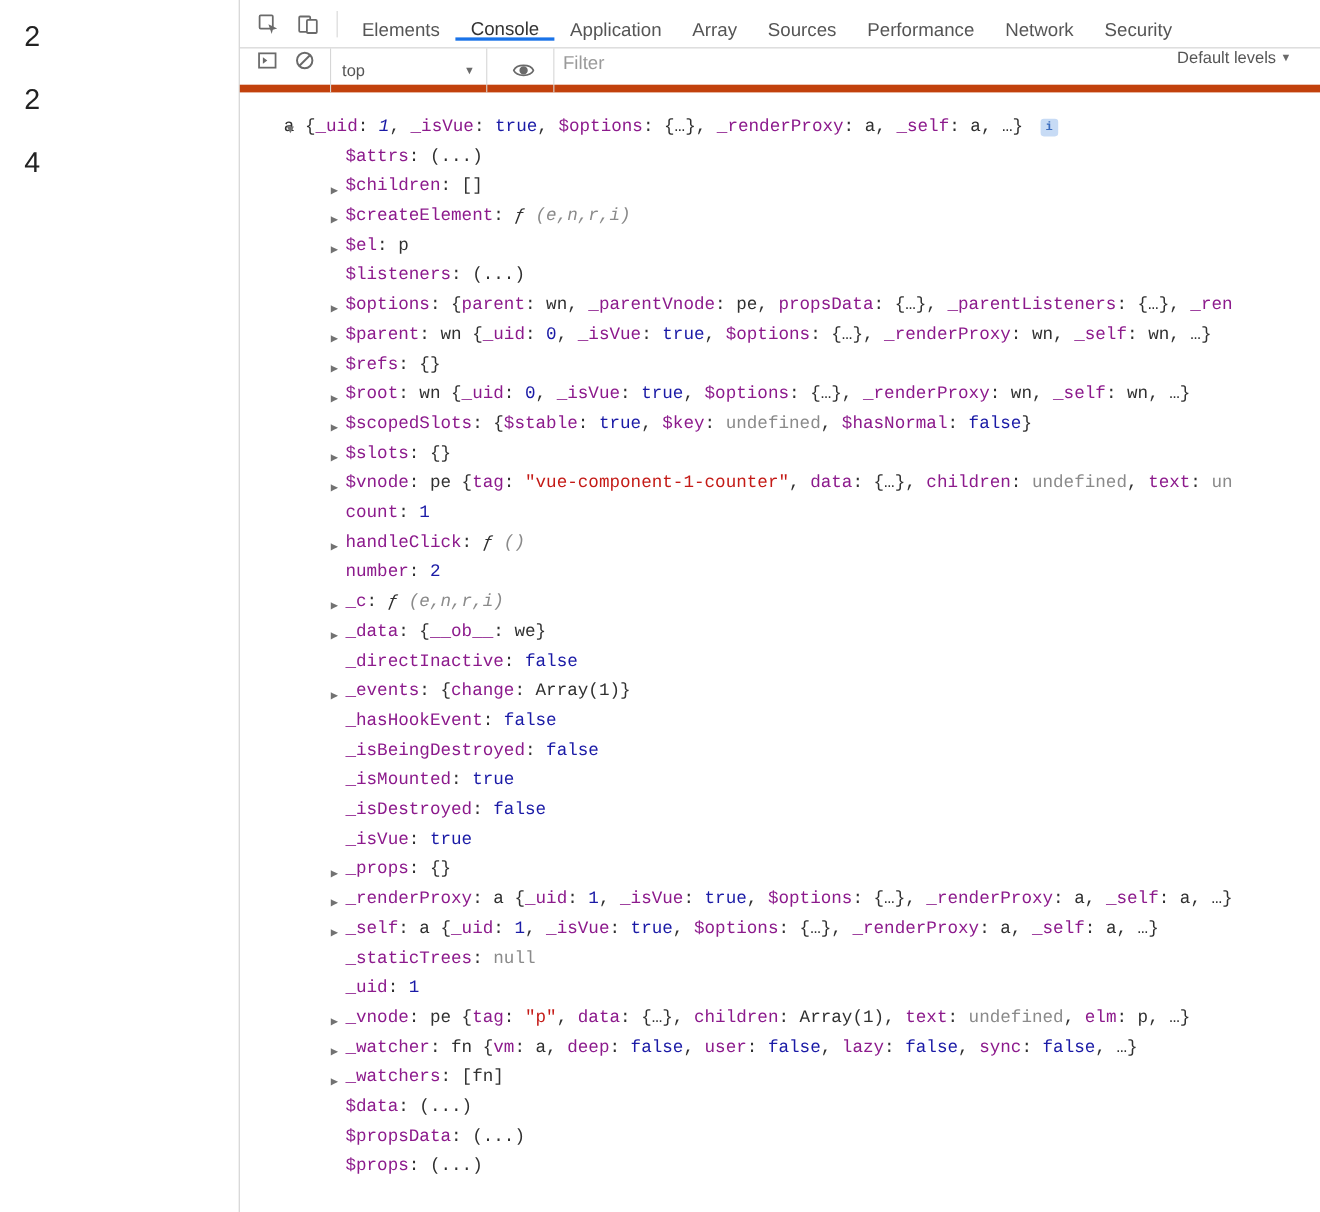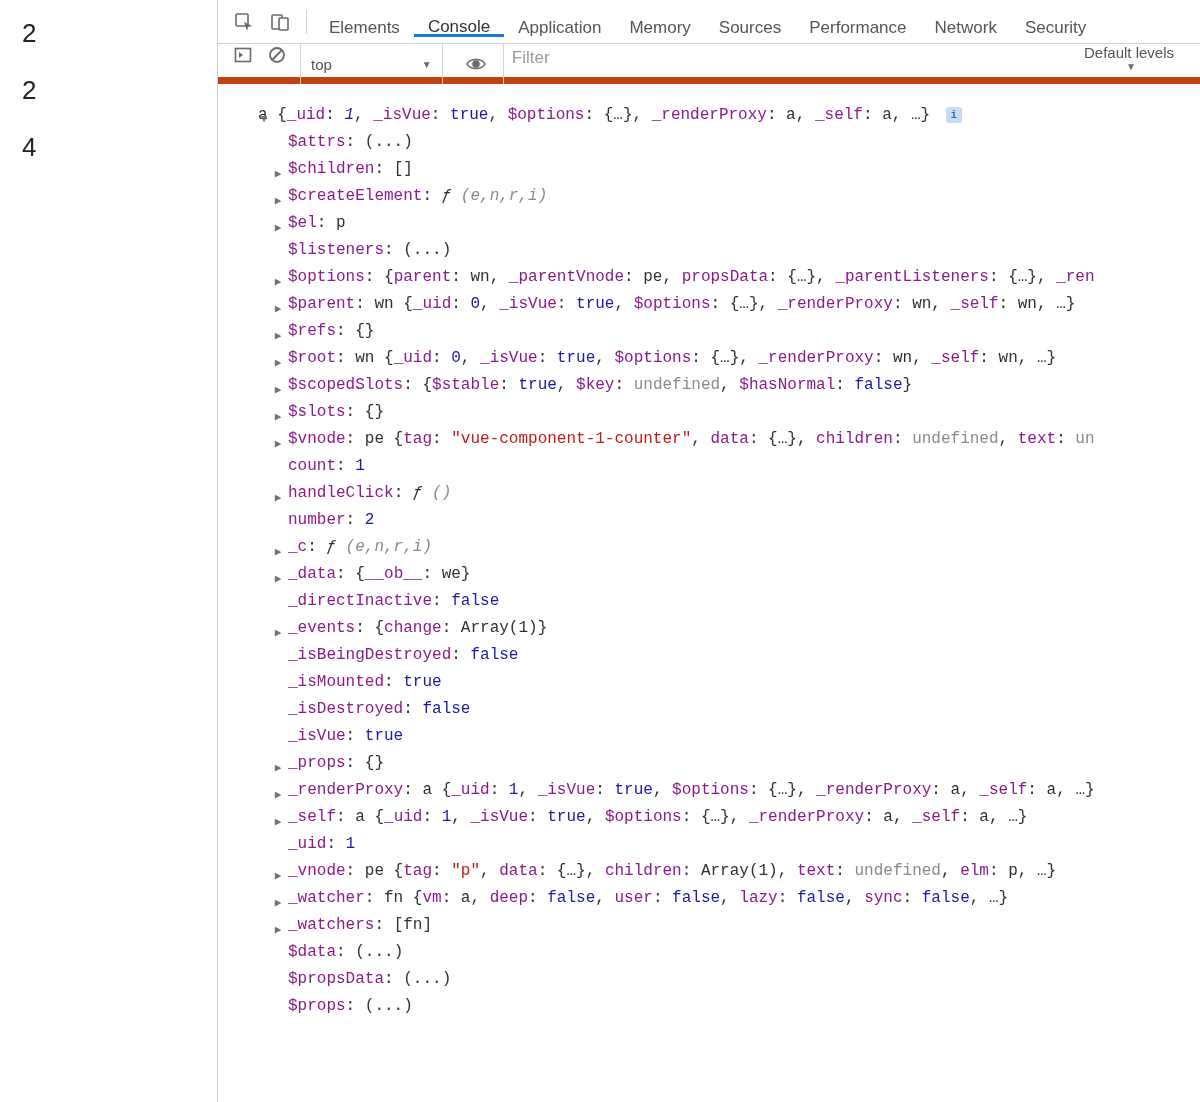--- a/index.html
+++ b/index.html
@@ -18,27 +18,27 @@
   .tab.active { color:#333; border-bottom:3px solid #1a73e8; line-height:41px;}
   
   .subbar { display:flex; align-items:flex-start; height:40px; border-bottom:7px solid #c2410c; padding-left:8px; font-size:15px; color:#555; white-space:nowrap;}
   .sb-icon { width:22px; height:22px; margin:0 6px; color:#6a6a6a; display:flex; align-items:center; justify-content:center;}
   .context-sel { display:flex; align-items:center; border-left:1px solid #d6d6d6; border-right:1px solid #d6d6d6; padding:0 10px; height:40px; margin:0 6px;}
   .context-sel .sel-text { margin-right:90px; }
   .tri-down { font-size:10px; color:#6a6a6a;}
   .eye-wrap { padding:0 10px; border-right:1px solid #d6d6d6; height:40px; display:flex; align-items:center;}
   .filter-input { border:none; outline:none; font-size:17px; color:#888; padding:4px 8px; width:300px; background:transparent;}
   .filter-input::placeholder { color:#9a9a9a; }
-  .levels { margin-left:auto; margin-right:26px; color:#555; display:flex; align-items:center;flex-direction:column;}
+  .levels { margin-left:auto; margin-right:26px; color:#555; display:flex; align-items:center;}
   .levels .tri-down { margin-left:4px;}
   
   .console { flex:1; overflow:hidden; padding:18px 0 0 40px; font-family: Menlo, Consolas, "Courier New", monospace; font-size:16px; line-height:27px; color:#303030; white-space:nowrap;}
   .row { position:relative; padding-left:16px;}
   .row.root { padding-left:0;}
-  .children { margin-left:14px; }
+  .children { margin-left:40px; }
   .disc { position:absolute; left:0; top:5px; font-size:11px; color:#727272; user-select:none; width:12px; text-align:center;}
   .disc.open { transform: translateY(-1px);}
   .k-prop   { color:#8c1a8c; } 
   .k-str    { color:#c41a16; } 
   .k-num    { color:#1a1aa6; } 
   .k-bool   { color:#1a1aa6;text-align:center; } 
   .k-null   { color:#8a8a8a; } 
   .k-obj    { color:#303030; } 
   .k-func   { color:#303030; font-style:italic;} 
   .k-args   { color:#8a8a8a; font-style:italic;}
@@ -69,21 +69,21 @@
       <svg width="20" height="20" viewBox="0 0 20 20" fill="none" stroke="#6a6a6a" stroke-width="1.6">
         <rect x="2" y="3" width="10" height="14" rx="1"></rect>
           <rect x="9" y="6" width="9" height="12" rx="1" fill="#fff"></rect>
       </svg>
     </span>
     <span class="tb-sep"></span>
     <div id="tabs-host" style="display: flex;">
         <div class="tab">Elements</div>
         <div class="tab active">Console</div>
         <div class="tab">Application</div>
-        <div class="tab">Memory</div>
+        <div class="tab">Array</div>
         <div class="tab">Sources</div>
         <div class="tab">Performance</div>
         <div class="tab">Network</div>
         <div class="tab">Security</div>
       </div>
   </div>
 
   <div class="subbar">
     <span class="sb-icon">
       <svg width="18" height="18" viewBox="0 0 18 18" fill="none" stroke="#6a6a6a" stroke-width="1.6">
@@ -135,27 +135,29 @@
         <div class="row"><span class="disc">▶</span><span class="k-prop">$scopedSlots</span><span class="colon">: </span><span class="k-obj">{</span><span class="k-prop">$stable</span><span class="colon">: </span><span class="k-bool">true</span><span class="k-obj">, </span><span class="k-prop">$key</span><span class="colon">: </span><span class="k-null">undefined</span><span class="k-obj">, </span><span class="k-prop">$hasNormal</span><span class="colon">: </span><span class="k-bool">false</span><span class="k-obj">}</span></div>
         <div class="row"><span class="disc">▶</span><span class="k-prop">$slots</span><span class="colon">: </span><span class="k-obj">{}</span></div>
         <div class="row"><span class="disc">▶</span><span class="k-prop">$vnode</span><span class="colon">: </span><span class="k-obj">pe {</span><span class="k-prop">tag</span><span class="colon">: </span><span class="k-str">"vue-component-1-counter"</span><span class="k-obj">, </span><span class="k-prop">data</span><span class="colon">: </span><span class="k-obj">{…}</span><span class="k-obj">, </span><span class="k-prop">children</span><span class="colon">: </span><span class="k-null">undefined</span><span class="k-obj">, </span><span class="k-prop">text</span><span class="colon">: </span><span class="k-null">un</span></div>
         <div class="row"><span class="k-prop">count</span><span class="colon">: </span><span class="k-num">1</span></div>
         <div class="row"><span class="disc">▶</span><span class="k-prop">handleClick</span><span class="colon">: </span><span class="k-func">ƒ </span><span class="k-args">()</span></div>
         <div class="row"><span class="k-prop">number</span><span class="colon">: </span><span class="k-num">2</span></div>
         <div class="row"><span class="disc">▶</span><span class="k-prop">_c</span><span class="colon">: </span><span class="k-func">ƒ </span><span class="k-args">(e,n,r,i)</span></div>
         <div class="row"><span class="disc">▶</span><span class="k-prop">_data</span><span class="colon">: </span><span class="k-obj">{</span><span class="k-prop">__ob__</span><span class="colon">: </span><span class="k-obj">we</span><span class="k-obj">}</span></div>
         <div class="row"><span class="k-prop">_directInactive</span><span class="colon">: </span><span class="k-bool">false</span></div>
         <div class="row"><span class="disc">▶</span><span class="k-prop">_events</span><span class="colon">: </span><span class="k-obj">{</span><span class="k-prop">change</span><span class="colon">: </span><span class="k-obj">Array(1)</span><span class="k-obj">}</span></div>
+        <div class="row"><span class="k-prop">_hasHookEvent</span><span class="colon">: </span><span class="k-bool">false</span></div>
         <div class="row"><span class="k-prop">_isBeingDestroyed</span><span class="colon">: </span><span class="k-bool">false</span></div>
         <div class="row"><span class="k-prop">_isMounted</span><span class="colon">: </span><span class="k-bool">true</span></div>
         <div class="row"><span class="k-prop">_isDestroyed</span><span class="colon">: </span><span class="k-bool">false</span></div>
         <div class="row"><span class="k-prop">_isVue</span><span class="colon">: </span><span class="k-bool">true</span></div>
         <div class="row"><span class="disc">▶</span><span class="k-prop">_props</span><span class="colon">: </span><span class="k-obj">{}</span></div>
         <div class="row"><span class="disc">▶</span><span class="k-prop">_renderProxy</span><span class="colon">: </span><span class="k-obj">a {</span><span class="k-prop">_uid</span><span class="colon">: </span><span class="k-num">1</span><span class="k-obj">, </span><span class="k-prop">_isVue</span><span class="colon">: </span><span class="k-bool">true</span><span class="k-obj">, </span><span class="k-prop">$options</span><span class="colon">: </span><span class="k-obj">{…}</span><span class="k-obj">, </span><span class="k-prop">_renderProxy</span><span class="colon">: </span><span class="k-obj">a</span><span class="k-obj">, </span><span class="k-prop">_self</span><span class="colon">: </span><span class="k-obj">a</span><span class="k-obj">, …}</span></div>
         <div class="row"><span class="disc">▶</span><span class="k-prop">_self</span><span class="colon">: </span><span class="k-obj">a {</span><span class="k-prop">_uid</span><span class="colon">: </span><span class="k-num">1</span><span class="k-obj">, </span><span class="k-prop">_isVue</span><span class="colon">: </span><span class="k-bool">true</span><span class="k-obj">, </span><span class="k-prop">$options</span><span class="colon">: </span><span class="k-obj">{…}</span><span class="k-obj">, </span><span class="k-prop">_renderProxy</span><span class="colon">: </span><span class="k-obj">a</span><span class="k-obj">, </span><span class="k-prop">_self</span><span class="colon">: </span><span class="k-obj">a</span><span class="k-obj">, …}</span></div>
+        <div class="row"><span class="k-prop">_staticTrees</span><span class="colon">: </span><span class="k-null">null</span></div>
         <div class="row"><span class="k-prop">_uid</span><span class="colon">: </span><span class="k-num">1</span></div>
         <div class="row"><span class="disc">▶</span><span class="k-prop">_vnode</span><span class="colon">: </span><span class="k-obj">pe {</span><span class="k-prop">tag</span><span class="colon">: </span><span class="k-str">"p"</span><span class="k-obj">, </span><span class="k-prop">data</span><span class="colon">: </span><span class="k-obj">{…}</span><span class="k-obj">, </span><span class="k-prop">children</span><span class="colon">: </span><span class="k-obj">Array(1)</span><span class="k-obj">, </span><span class="k-prop">text</span><span class="colon">: </span><span class="k-null">undefined</span><span class="k-obj">, </span><span class="k-prop">elm</span><span class="colon">: </span><span class="k-obj">p</span><span class="k-obj">, …}</span></div>
         <div class="row"><span class="disc">▶</span><span class="k-prop">_watcher</span><span class="colon">: </span><span class="k-obj">fn {</span><span class="k-prop">vm</span><span class="colon">: </span><span class="k-obj">a</span><span class="k-obj">, </span><span class="k-prop">deep</span><span class="colon">: </span><span class="k-bool">false</span><span class="k-obj">, </span><span class="k-prop">user</span><span class="colon">: </span><span class="k-bool">false</span><span class="k-obj">, </span><span class="k-prop">lazy</span><span class="colon">: </span><span class="k-bool">false</span><span class="k-obj">, </span><span class="k-prop">sync</span><span class="colon">: </span><span class="k-bool">false</span><span class="k-obj">, …}</span></div>
         <div class="row"><span class="disc">▶</span><span class="k-prop">_watchers</span><span class="colon">: </span><span class="k-obj">[fn]</span></div>
         <div class="row"><span class="k-prop">$data</span><span class="colon">: </span><span class="k-obj">(...)</span></div>
         <div class="row"><span class="k-prop">$propsData</span><span class="colon">: </span><span class="k-obj">(...)</span></div>
         <div class="row"><span class="k-prop">$props</span><span class="colon">: </span><span class="k-obj">(...)</span></div>
         <div class="row"></div>
       </div>
   </div>

